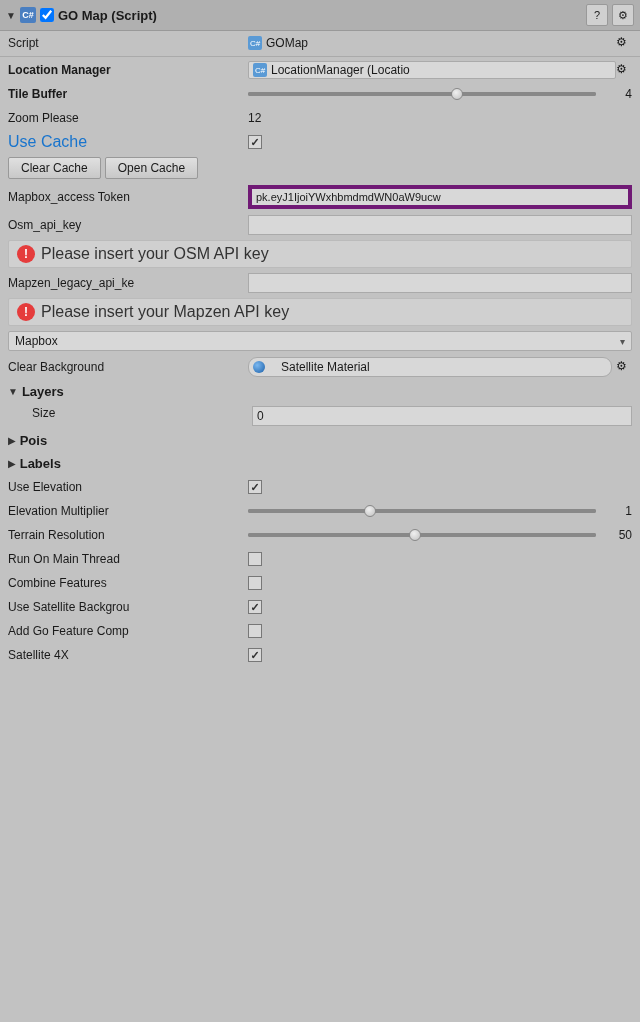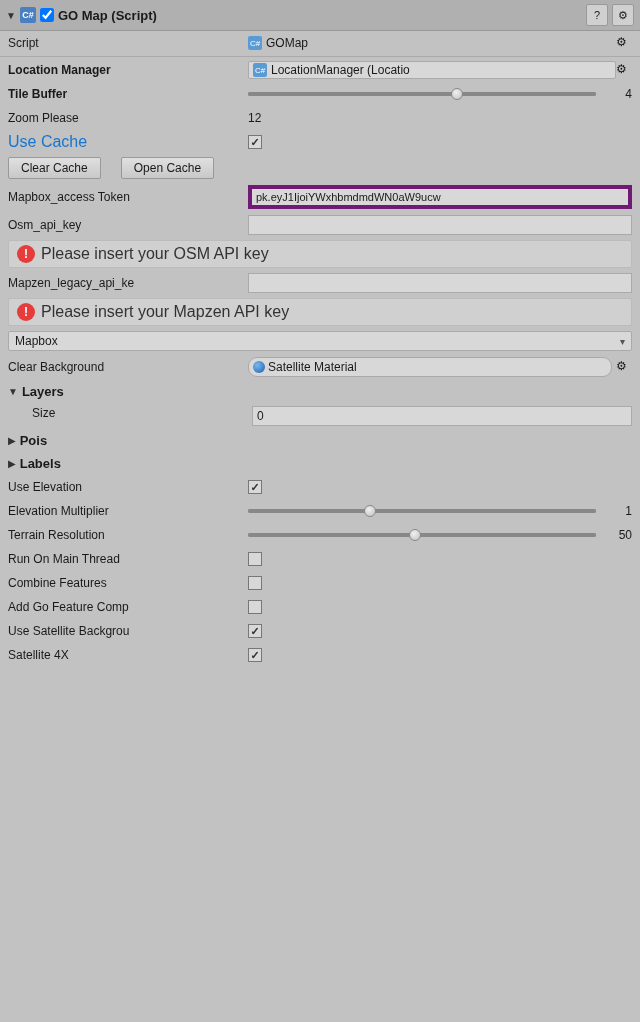--- a/index.html
+++ b/index.html
@@ -212,21 +212,21 @@
       border-radius: 2px;
       padding: 3px 12px;
       font-size: 12px;
       cursor: pointer;
       display: inline-block;
     }
 
     .buttons-row {
       padding: 3px 8px;
       display: flex;
-      gap: 20px;
+      gap: 4px;
     }
 
     .token-input {
       flex: 1;
       background: #d8d8d8;
       border: 4px solid #701a75;
       font-size: 11px;
       padding: 2px 4px;
       white-space: nowrap;
       overflow: hidden;
@@ -290,21 +290,21 @@
     }
 
     .tile-bg-field {
       flex: 1;
       background: #d8d8d8;
       border: 1px solid #aaa;
       border-radius: 9px;
       padding: 2px 4px;
       display: flex;
       align-items: center;
-      gap: 3px;
+      gap: 16px;
     }
 
     .blue-dot {
       width: 12px;
       height: 12px;
       background: radial-gradient(circle at 35% 35%, #7bb8f0, #1a5fa8);
       border-radius: 50%;
       flex-shrink: 0;
     }
 
@@ -500,27 +500,27 @@
     <span class="row-label">Run On Main Thread</span>
     <div class="checkbox"></div>
   </div>
 
   <div class="row">
     <span class="row-label">Combine Features</span>
     <div class="checkbox"></div>
   </div>
 
   <div class="row">
+    <span class="row-label">Use Satellite Backgrou</span>
+    <div class="checkbox checked"></div>
+  </div>
+
+  <div class="row">
     <span class="row-label">Add Go Feature Comp</span>
     <div class="checkbox"></div>
   </div>
 
   <div class="row">
-    <span class="row-label">Use Satellite Backgrou</span>
-    <div class="checkbox checked"></div>
-  </div>
-
-  <div class="row">
     <span class="row-label">Satellite 4X</span>
     <div class="checkbox checked"></div>
   </div>
 
 </div>
 
 </body></html>

